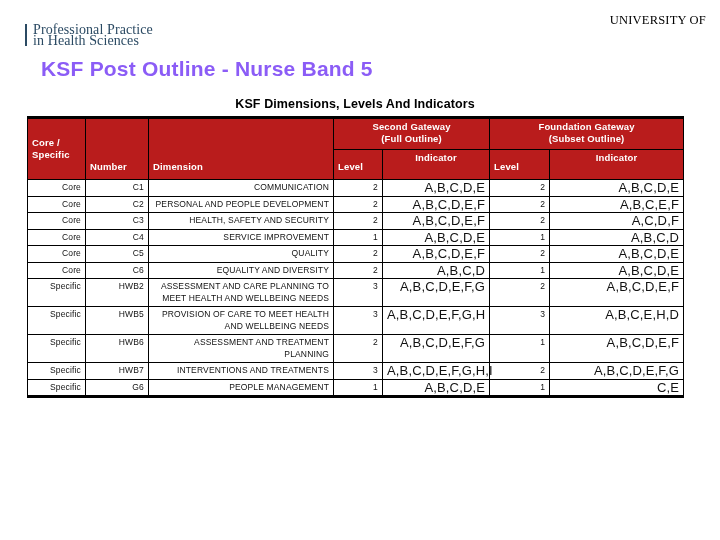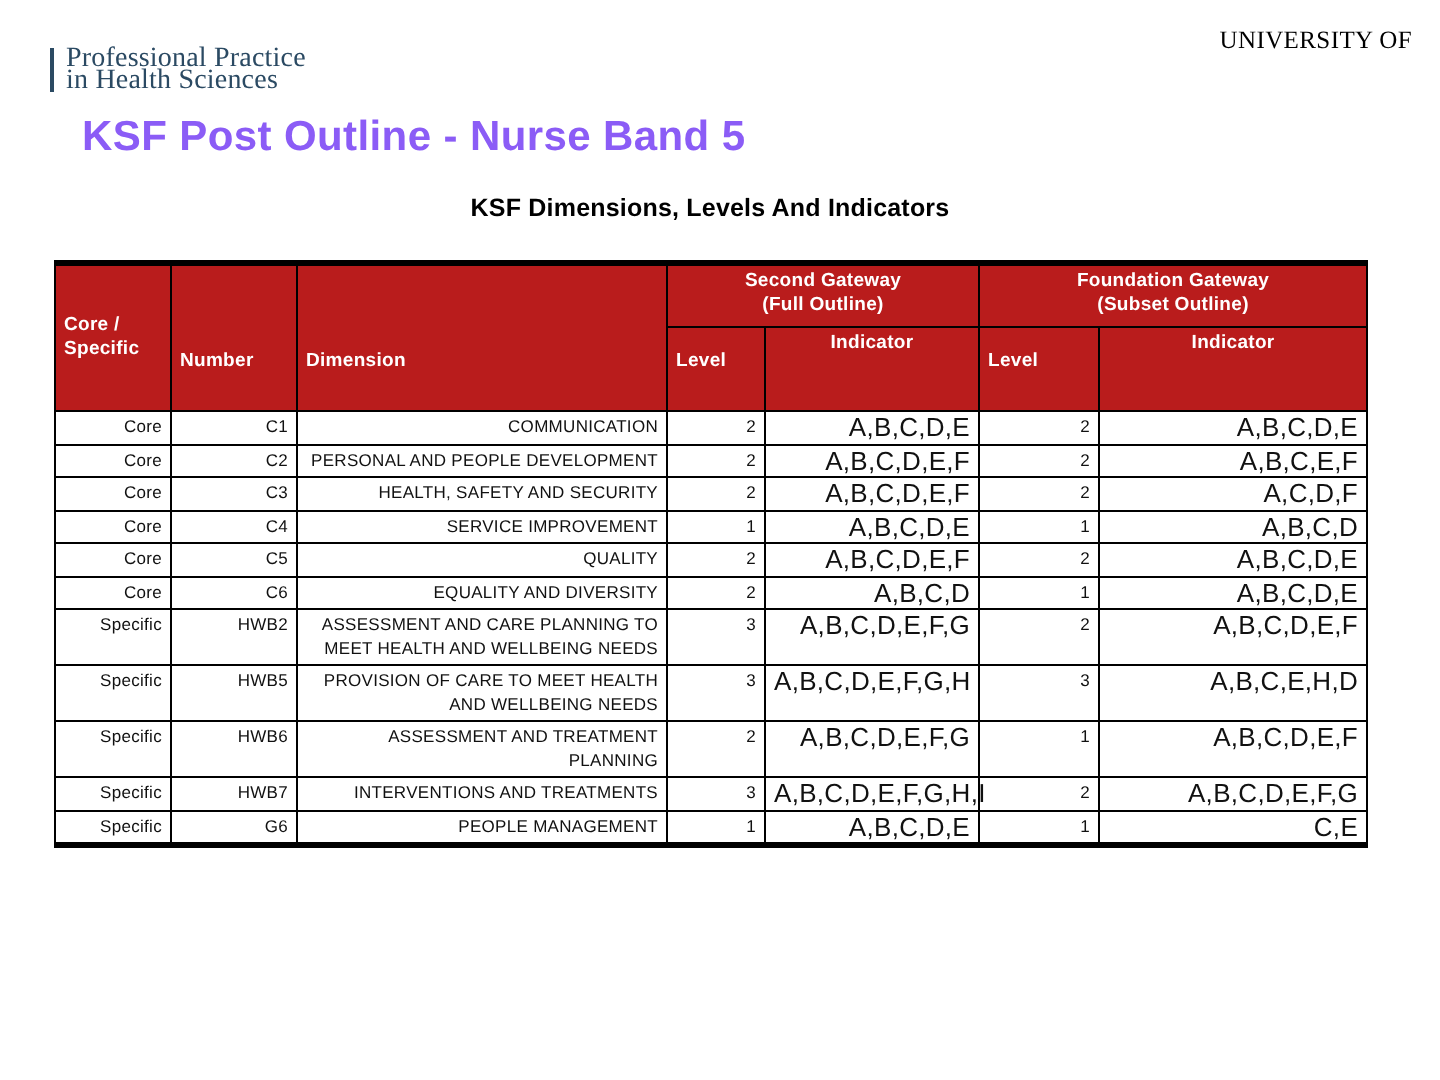--- a/index.html
+++ b/index.html
@@ -90,21 +90,21 @@
     left: 27px;
     top: 97px;
     width: 656px;
   }
 
   .table-caption {
     text-align: center;
     font-size: 12.5px;
     font-weight: 700;
     color: #000;
-    padding-bottom: 19px;
+    padding-bottom: 5px;
     letter-spacing: 0.1px;
   }
 
   table.ksf {
     border-collapse: collapse;
     width: 100%;
     table-layout: fixed;
     border-top: 3px solid #000;
     border-bottom: 3px solid #000;
   }
@@ -125,21 +125,21 @@
     letter-spacing: 0.15px;
     border-color: #000;
   }
   thead th.grouped {
     text-align: center;
     line-height: 12px;
   }
   thead th.leftcol {
     text-align: left;
     vertical-align: bottom;
-    padding-bottom: 19px;
+    padding-bottom: 7px;
   }
   thead th.corespec {
     text-align: left;
     vertical-align: middle;
     line-height: 12px;
   }
   thead tr.r1 th { height: 26px; }
   thead tr.r2 th { height: 20px; }
 
   tbody td {

